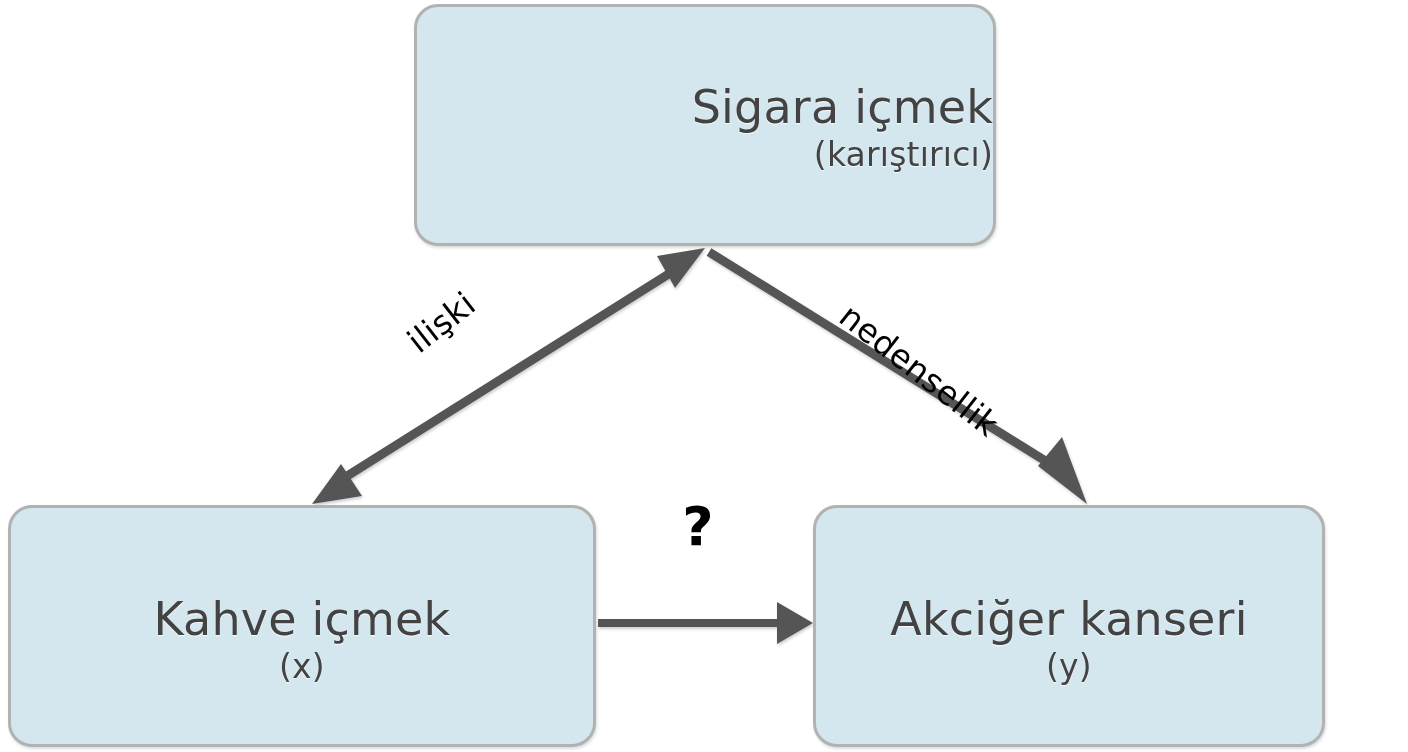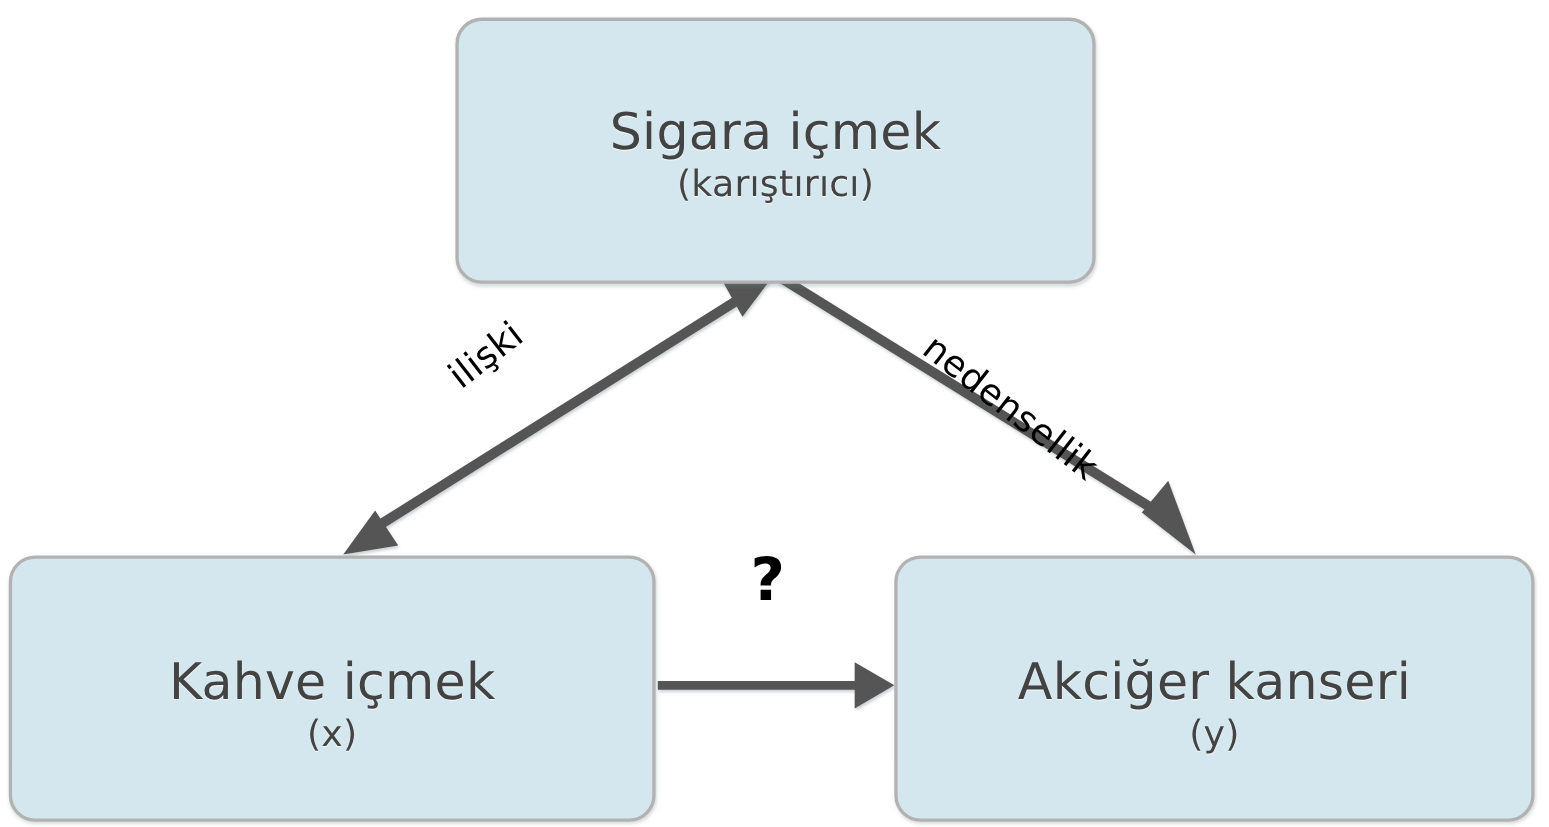--- a/index.html
+++ b/index.html
@@ -57,40 +57,41 @@
   .node .line2 {
     font-size: 33px;
     line-height: 1.15;
     letter-spacing: 0.2px;
     white-space: nowrap;
   }
 
   
   #node-confounder {
     left: 414px;
-    top: 16px;
+    top: 4px;
     width: 582px;
     height: 242px;
+    align-items: flex-end;
   }
   #node-confounder .line1 { margin-top: 6px; }
   #node-confounder .line2 { margin-top: 2px; }
 
   #node-exposure {
     left: 8px;
     top: 505px;
     width: 588px;
     height: 242px;
   }
   #node-exposure .line1 { margin-top: 28px; text-align: right; }
   #node-exposure .line2 { margin-top: 2px; }
 
   #node-outcome {
     left: 813px;
     top: 505px;
-    width: 582px;
+    width: 512px;
     height: 242px;
   }
   #node-outcome .line1 { margin-top: 28px; }
   #node-outcome .line2 { margin-top: 2px; }
 
   
   .edge-label {
     position: absolute;
     color: #000000;
     font-size: 33px;

